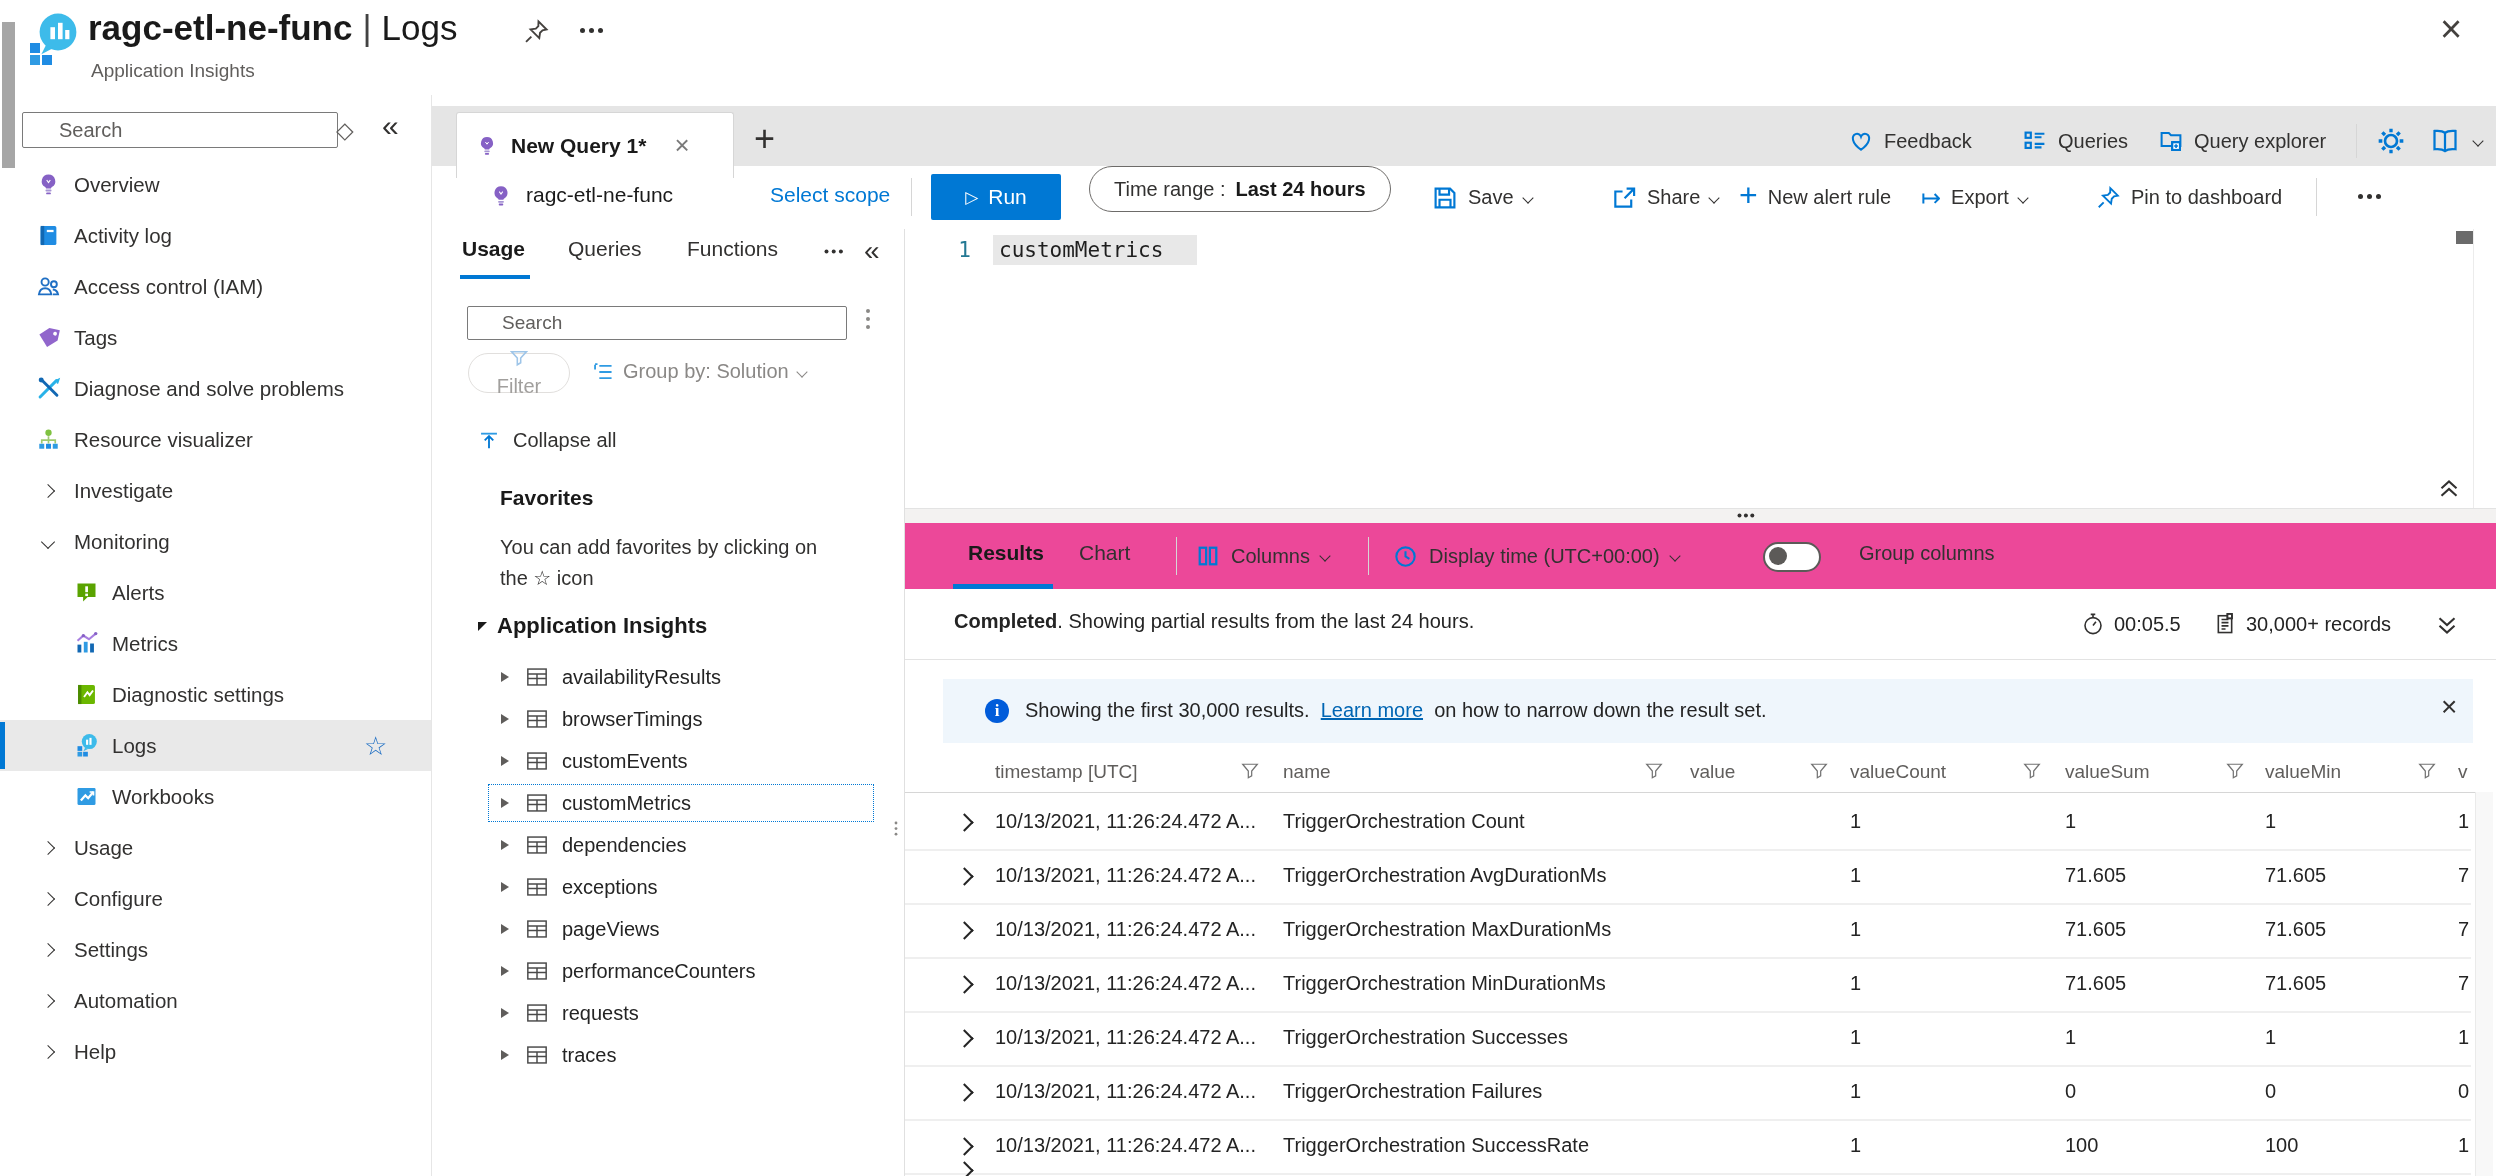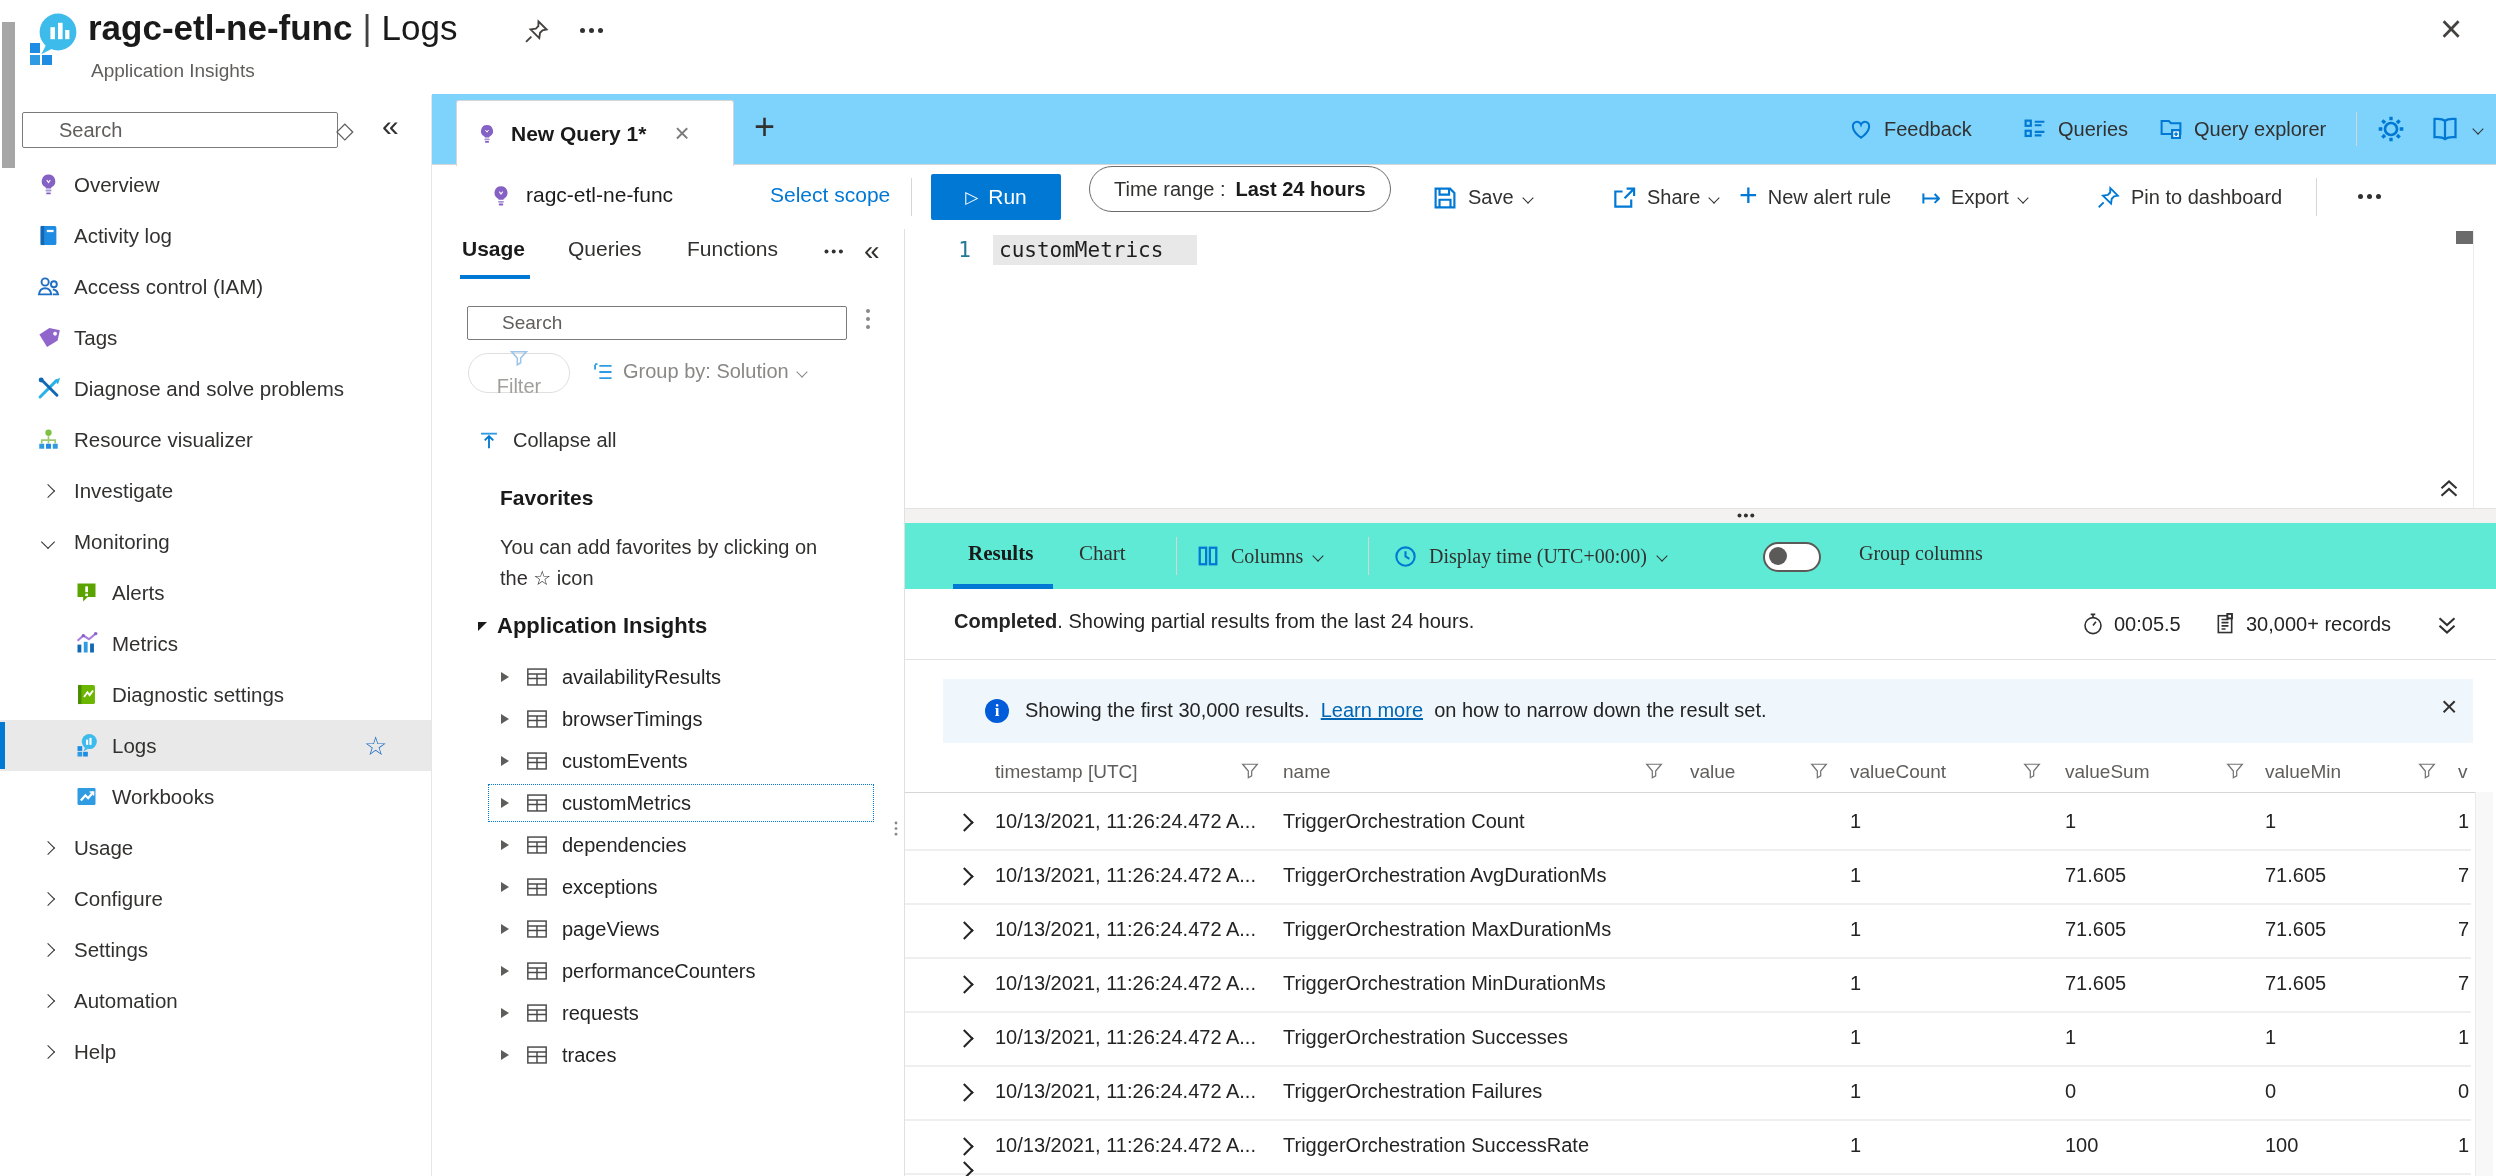--- a/index.html
+++ b/index.html
@@ -40,21 +40,21 @@
   #navlist{position:absolute;left:0;top:64px;width:431px;}
   .nav-item{position:relative;height:51px;display:flex;align-items:center;cursor:pointer;}
   .nav-item .nico{width:28px;height:28px;margin-left:34px;flex:none;display:flex;align-items:center;justify-content:center;}
   .nav-item.sub .nico{margin-left:72px;}
   .nav-item .chevbox{width:28px;margin-left:34px;flex:none;display:flex;align-items:center;justify-content:center;}
   .nav-item .lbl{margin-left:12px;font-size:20.5px;color:#323130;white-space:nowrap;}
   .nav-item.selected{background:#e9e9e9;}
   .nav-item.selected::before{content:"";position:absolute;left:0;top:2px;bottom:2px;width:5px;background:#0078d4;}
   .nav-item .star{position:absolute;left:364px;top:11px;color:#1f6fc4;font-size:26px;}
   
-  #tabbar{position:absolute;left:432px;top:94px;width:2064px;height:70px;border-bottom:1px solid #d6d6d6;background:#7dd3fc;}
+  #tabbar{position:absolute;left:432px;top:106px;width:2064px;height:70px;border-bottom:1px solid #d6d6d6;background:#e5e5e5;}
   #qtab{position:absolute;left:24px;top:6px;width:276px;height:65px;background:#fff;border:1px solid #d6d6d6;border-bottom:none;
         border-radius:3px 3px 0 0;display:flex;align-items:center;z-index:2;cursor:pointer;}
   #qtab .bulb{margin-left:18px;}
   #qtab .tlabel{margin-left:12px;font-weight:700;font-size:21px;color:#1a1a1a;}
   #qtab .tclose{margin-left:28px;color:#7a7a7a;font-size:26px;font-weight:300;}
   #newtab{position:absolute;left:322px;top:12px;font-size:36px;font-weight:300;color:#323130;cursor:pointer;}
   .topact{position:absolute;top:0;height:70px;display:flex;align-items:center;cursor:pointer;white-space:nowrap;}
   .topact .al{margin-left:10px;font-size:20px;color:#323130;}
   #ta-div{position:absolute;left:1924px;top:18px;height:34px;border-left:1px solid #d6d6d6;}
   
@@ -108,21 +108,21 @@
           font-size:21px;color:#237893;}
   #ed-text{position:absolute;left:88px;top:6px;font-family:"DejaVu Sans Mono",monospace;font-size:21px;color:#1e1e1e;
            background:#e8e8e8;padding:3px 34px 3px 6px;}
   #ed-scroll{position:absolute;left:1551px;top:2px;width:17px;height:13px;background:#6b6b6b;}
   #ed-track{position:absolute;left:1568px;top:0;height:279px;border-left:1px solid #ececec;}
   #ed-collapse{position:absolute;left:1532px;top:248px;cursor:pointer;}
   
   #splitter{position:absolute;left:905px;top:508px;width:1591px;height:14px;background:#f3f2f1;border-top:1px solid #e3e3e3;border-bottom:1px solid #e3e3e3;}
   #splitter .hdots{position:absolute;left:832px;top:4px;transform:scale(.8);box-shadow:8px 0 0 #323130,16px 0 0 #323130;}
   
-  #resultsbar{position:absolute;left:905px;top:523px;width:1591px;height:66px;border-bottom:1px solid #d6d6d6;background:#5eead4;font-family:Liberation Serif, serif;}
+  #resultsbar{position:absolute;left:905px;top:523px;width:1591px;height:66px;border-bottom:1px solid #d6d6d6;background:#ec4899;}
   #rtab-results{position:absolute;left:63px;top:18px;font-size:21px;font-weight:700;color:#1a1a1a;cursor:pointer;}
   #rtab-underline{position:absolute;left:48px;bottom:0;width:100px;height:5px;background:#0078d4;}
   #rtab-chart{position:absolute;left:174px;top:18px;font-size:21px;color:#323130;cursor:pointer;}
   .rb-div{position:absolute;top:14px;height:38px;border-left:1px solid #d6d6d6;}
   .rb-item{position:absolute;top:0;height:66px;display:flex;align-items:center;gap:11px;cursor:pointer;white-space:nowrap;}
   .rb-item .al{font-size:20px;color:#323130;}
   #toggle{position:absolute;left:858px;top:19px;width:54px;height:26px;border:2px solid #5c5a58;border-radius:15px;background:#fff;cursor:pointer;}
   #toggle::after{content:"";position:absolute;left:4px;top:3px;width:18px;height:18px;border-radius:50%;background:#5c5a58;}
   #gc-label{position:absolute;left:954px;top:19px;font-size:20px;color:#323130;}
   

